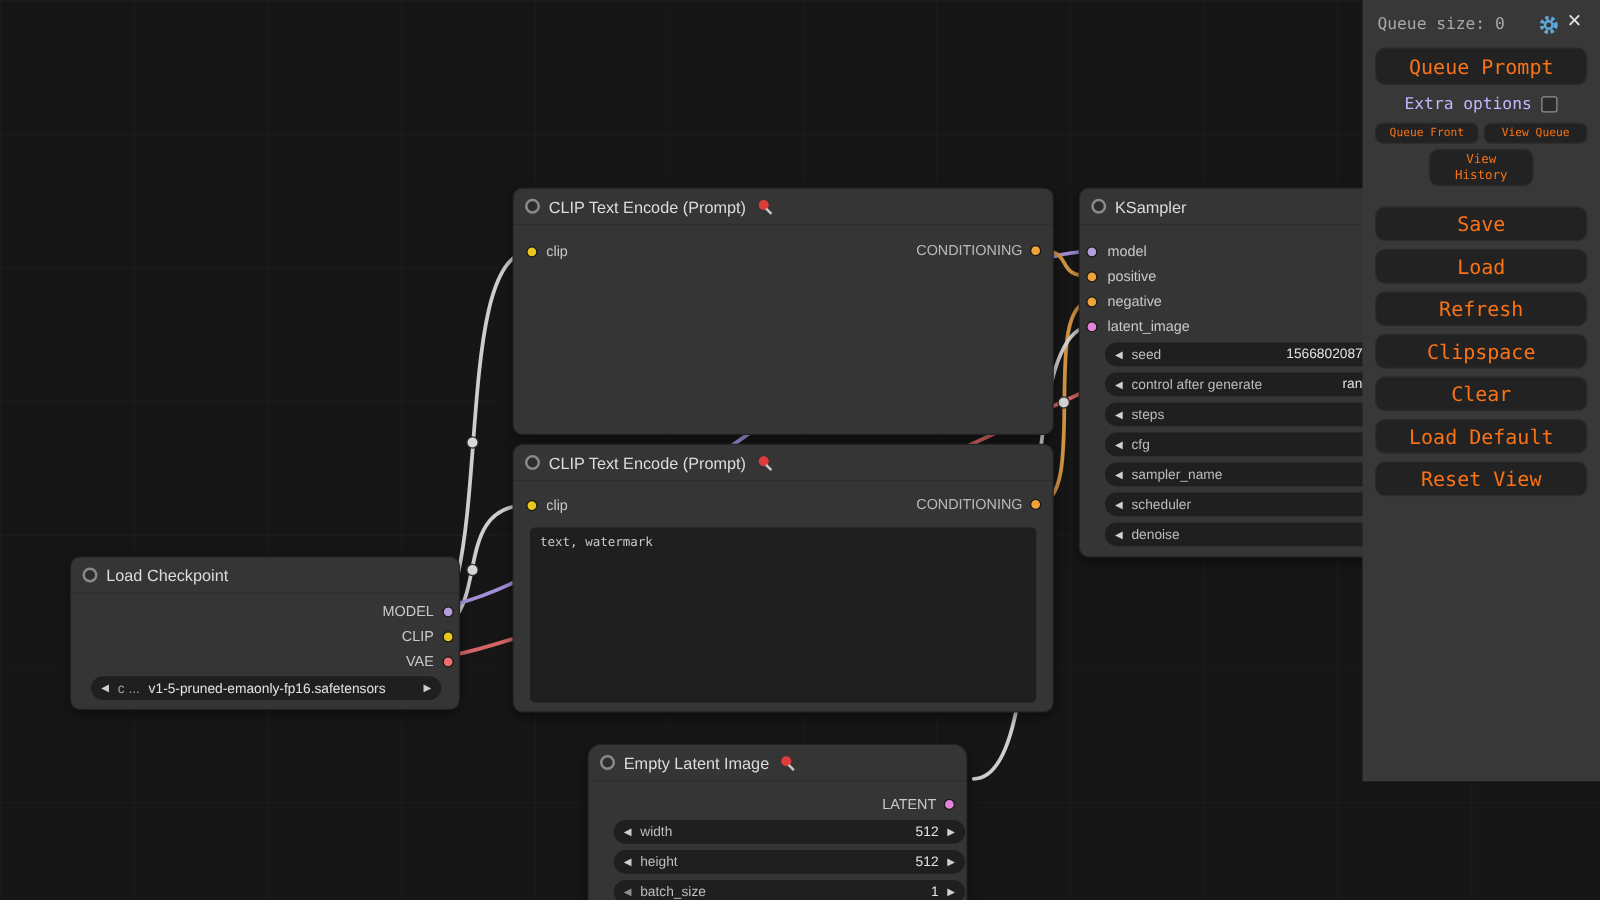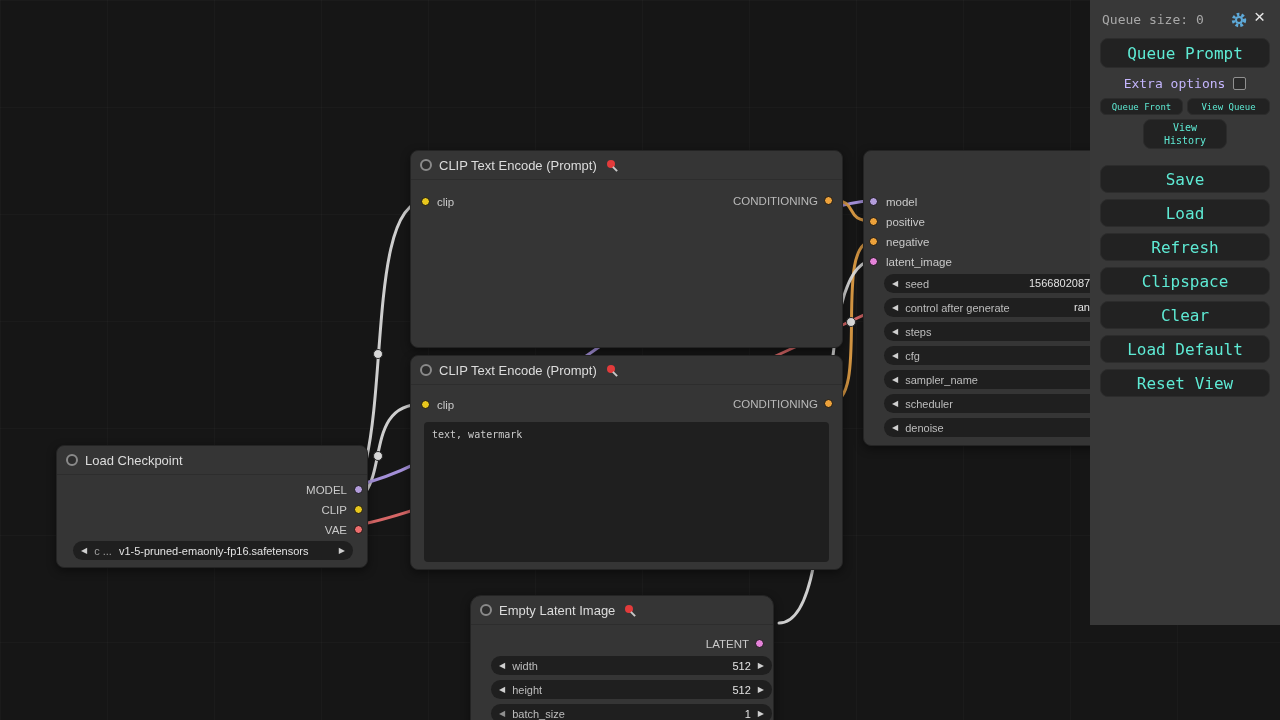--- a/index.html
+++ b/index.html
@@ -26,21 +26,21 @@
          font-family:"DejaVu Sans Mono",monospace;font-size:10px;line-height:13px;
          padding:6px 8px;box-sizing:border-box;white-space:pre-wrap;overflow:hidden;}
   .widget{position:absolute;height:19px;background:#1f1f1f;border-radius:10px;display:flex;align-items:center;
           gap:7px;padding:0 8px;font-size:11px;color:#bdbdbd;box-sizing:border-box;}
   .warrow{font-size:8px;color:#cfcfcf;flex:none;line-height:19px;}
   .wval{margin-left:auto;color:#e3e3e3;white-space:nowrap;}
   .kval{position:absolute;top:0;height:19px;line-height:19px;color:#e3e3e3;white-space:nowrap;}
 
   #menu{position:absolute;left:1090px;top:0;width:190px;height:625px;background:#383838;z-index:10;
         font-family:"DejaVu Sans Mono",monospace;color:#c8c8c8;}
-  .mbtn{position:absolute;background:#222222;border:1px solid #2c2c2c;border-radius:8px;color:#5eead4;
+  .mbtn{position:absolute;background:#222222;border:1px solid #2c2c2c;border-radius:8px;color:#f97316;
         display:flex;align-items:center;justify-content:center;text-align:center;cursor:pointer;
         box-sizing:border-box;font-family:inherit;}
   #queue-size-row{position:absolute;left:12px;top:12px;font-size:13px;color:#a8a8a8;}
   #gear{position:absolute;left:141px;top:12px;width:16px;height:16px;cursor:pointer;}
   #close-x{position:absolute;left:164px;top:6px;font-size:19px;color:#e6e6e6;cursor:pointer;
            font-family:"Liberation Sans",sans-serif;}
   #extra-row{position:absolute;left:0;right:0;top:76px;display:flex;align-items:center;justify-content:center;gap:8px;
              font-size:13px;color:#c4b5fd;}
   #extra-checkbox{width:11px;height:11px;border:1px solid #909090;background:#2a2a2a;border-radius:2px;cursor:pointer;}
 </style>
@@ -101,20 +101,24 @@
       <span class="pin"></span>
     </div>
     <span class="port" style="left: 10px; top: 44px; background: rgb(232, 199, 29);"></span>
     <span class="slot-label" style="left:26px;top:41px;">clip</span>
     <span class="port" style="right: 9px; top: 43px; background: rgb(237, 162, 59);"></span>
     <span class="slot-label out-label" style="right:24px;top:40px;color:#b9b9b9;">CONDITIONING</span>
     <div class="ntext" style="left:13px;right:13px;top:66px;height:140px;">text, watermark</div>
   </div>
 
   <div class="node" style="left:863px;top:150px;width:295px;height:296px;">
+    <div class="ntitle">
+      <span class="tdot"></span>
+      <span>KSampler</span>
+    </div>
     <span class="port" style="left: 5px; top: 46px; background: rgb(179, 157, 219);"></span>
     <span class="slot-label" style="left:22px;top:43px;">model</span>
     <span class="port" style="left: 5px; top: 66px; background: rgb(237, 162, 59);"></span>
     <span class="slot-label" style="left:22px;top:63px;">positive</span>
     <span class="port" style="left: 5px; top: 86px; background: rgb(237, 162, 59);"></span>
     <span class="slot-label" style="left:22px;top:83px;">negative</span>
     <span class="port" style="left: 5px; top: 106px; background: rgb(229, 131, 217);"></span>
     <span class="slot-label" style="left:22px;top:103px;">latent_image</span>
 
     <div class="widget" style="left:20px;top:123px;width:255px;">

